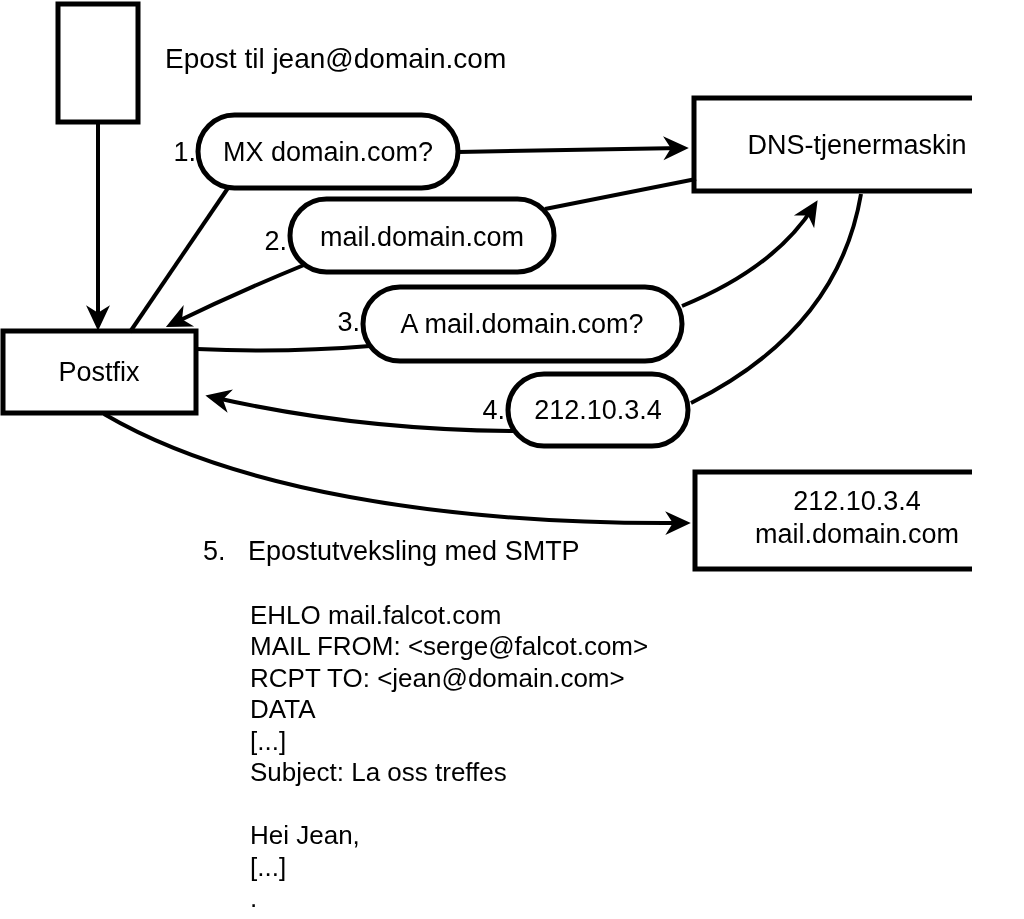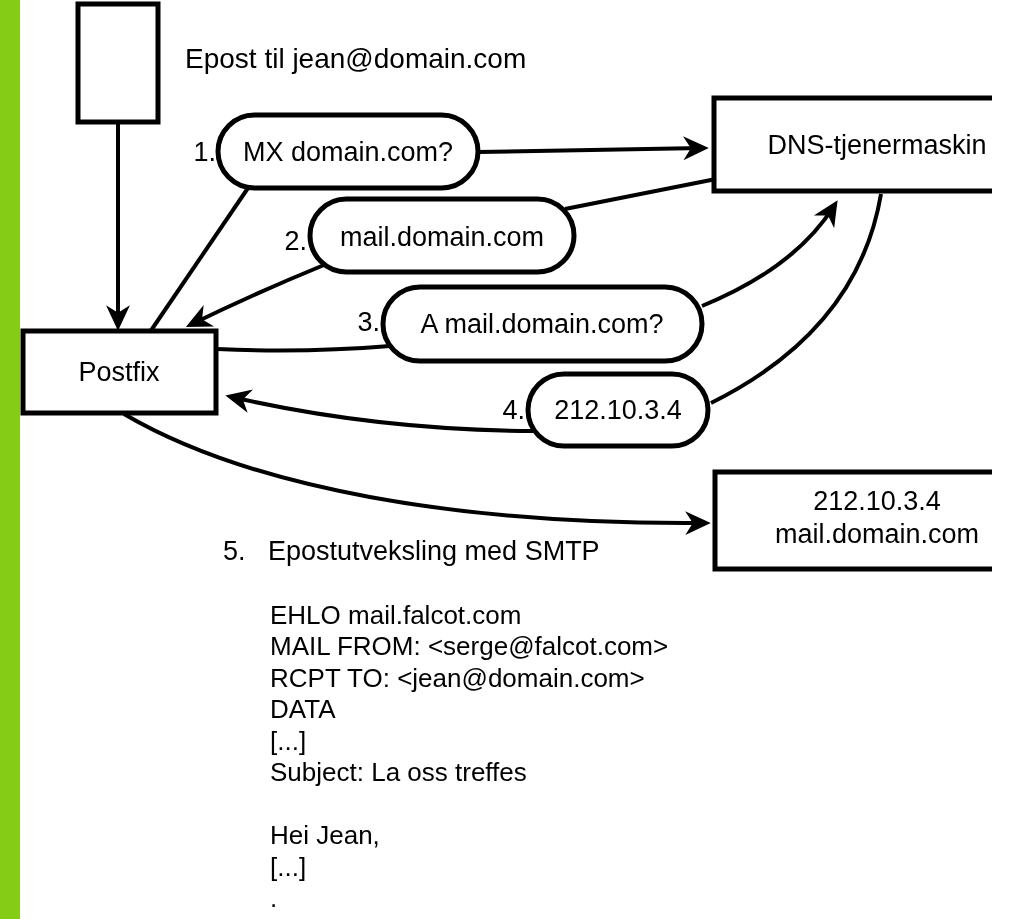--- a/index.html
+++ b/index.html
@@ -1,16 +1,16 @@
 <!DOCTYPE html>
 <html><head>
 <meta charset="utf-8">
 <style>
   html,body{margin:0;padding:0;background:#ffffff;}
-  .stage{position:relative;width:972px;height:919px;background:#84cc16;overflow:hidden;padding-left:20px;}
+  .stage{position:relative;width:972px;height:919px;background:#f9a8d4;overflow:hidden;}
   svg{display:block;}
   .box{fill:#ffffff;stroke:#000000;stroke-width:5;}
   .pill{fill:#ffffff;stroke:#000000;stroke-width:5;}
   .flow{fill:none;stroke:#000000;stroke-width:4;}
   text{font-family:"Liberation Sans","DejaVu Sans",sans-serif;font-size:27px;fill:#000000;}
   .t-title{font-size:28px;}
   .mid{text-anchor:middle;}
   .enda{text-anchor:end;}
   .smtp{font-size:26px;}
 </style>

